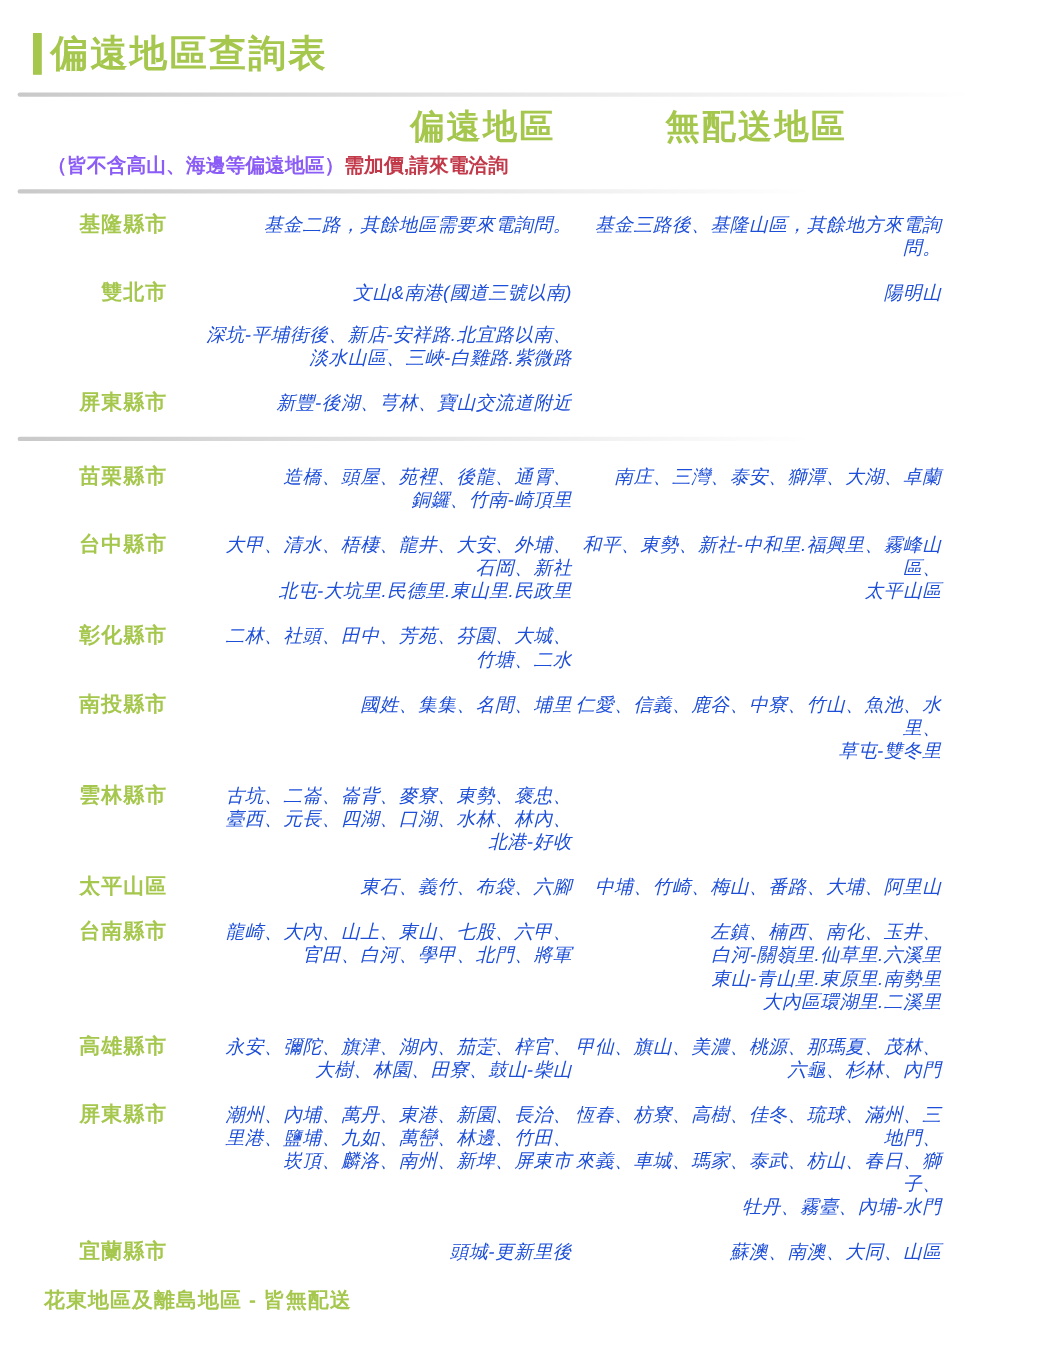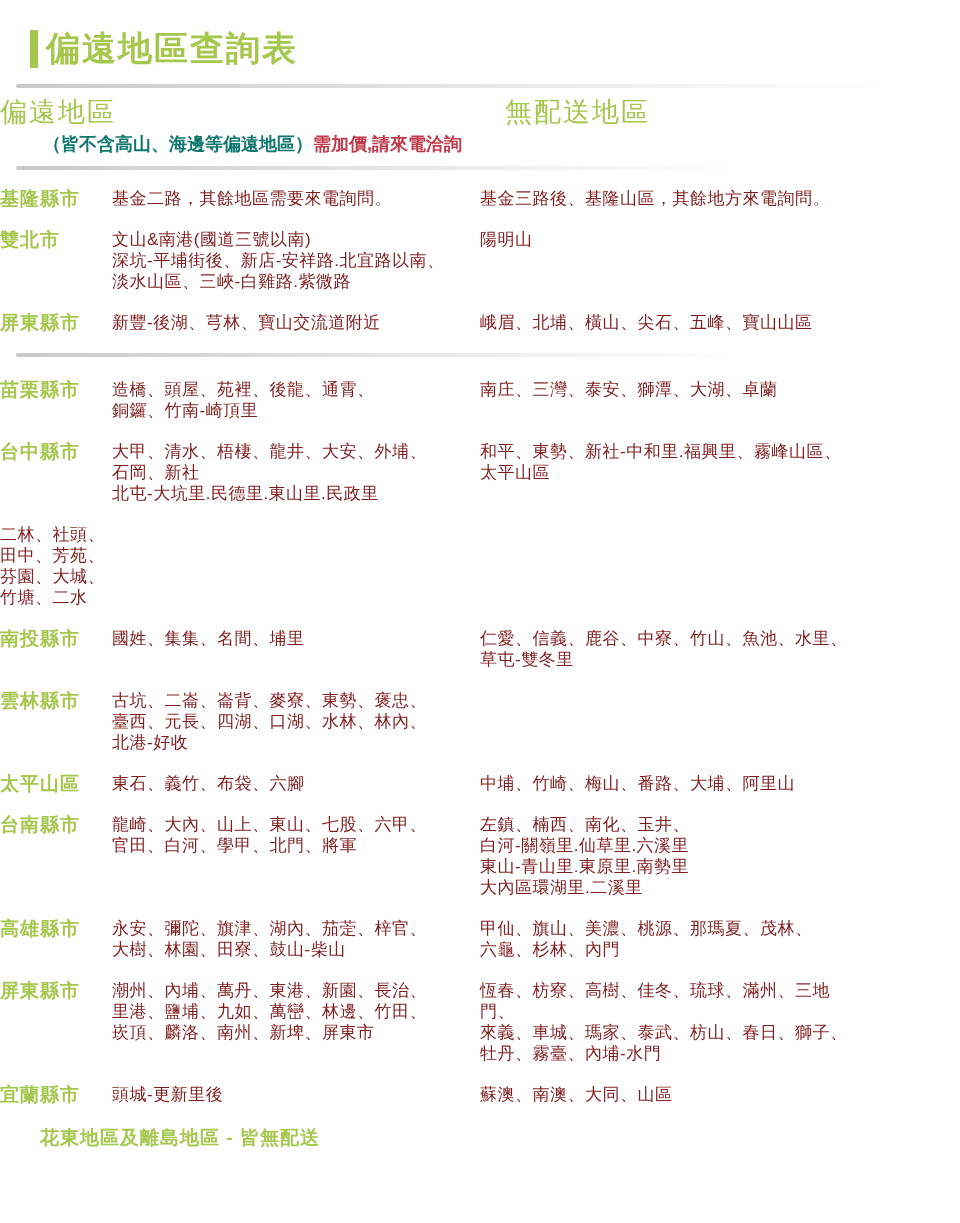--- a/index.html
+++ b/index.html
@@ -43,58 +43,60 @@
   .divider-sub    { width: 760px; margin: 10px 0 0 16px; }
   .divider-middle { width: 760px; margin: 14px 0 22px 16px; }
 
   
   .col-headers {
     display: grid;
     grid-template-columns: 505px 1fr;
     margin-top: 6px;
   }
   .col-header {
-    text-align: left;
-    font-size: 27px;
-    font-weight: normal;
+    text-align: right;
+    font-size: 31px;
+    font-weight: bold;
     color: #a5c74d;
     letter-spacing: 2px;
   }
   .col-header.right { padding-right: 86px; }
 
   
   .subtitle {
     width: 505px;
     text-align: center;
     font-size: 18px;
     font-weight: bold;
     margin-top: 2px;
     white-space: nowrap;
   }
-  .sub-gray { color: #0f766e; }
+  .sub-gray { color: #8b5cf6; }
   .sub-red  { color: #c23a4a; }
 
   
   #rows { margin-top: 18px; }
   .row {
     display: grid;
     grid-template-columns: 112px 368px 1fr;
+    padding-left: 40px;
     margin-bottom: 20px;
     font-size: 17px;
     line-height: 21px;
+    text-align: right;
   }
   .county {
     color: #a5c74d;
     font-weight: bold;
     font-size: 19px;
     letter-spacing: 1px;
   }
-  .cell { color: #7f1d1d; letter-spacing: 0.5px; }
+  .cell { color: #1d4ed8; letter-spacing: 0.5px; font-style: italic; }
   .cell .para { margin: 0; white-space: pre-line; }
-  .cell .para + .para { margin-top: 0; }
+  .cell .para + .para { margin-top: 17px; }
 
   
   .footer {
     color: #a5c74d;
     font-weight: bold;
     font-size: 19px;
     margin: 18px 0 14px 40px;
     letter-spacing: 1px;
   }
 </style>
@@ -140,23 +142,20 @@
         </div>
         <div class="cell">
           <p class="para">陽明山</p>
         </div>
       </div>
       <div class="row">
         <div class="county">屏東縣市</div>
         <div class="cell">
           <p class="para">新豐-後湖、芎林、寶山交流道附近</p>
         </div>
-        <div class="cell">
-          <p class="para">峨眉、北埔、橫山、尖石、五峰、寶山山區</p>
-        </div>
       </div>
       <div class="divider divider-middle"></div>
       <div class="row">
         <div class="county">苗栗縣市</div>
         <div class="cell">
           <p class="para">造橋、頭屋、苑裡、後龍、通霄、
 銅鑼、竹南-崎頂里</p>
         </div>
         <div class="cell">
           <p class="para">南庄、三灣、泰安、獅潭、大湖、卓蘭</p>
@@ -168,20 +167,21 @@
           <p class="para">大甲、清水、梧棲、龍井、大安、外埔、
 石岡、新社
 北屯-大坑里.民德里.東山里.民政里</p>
         </div>
         <div class="cell">
           <p class="para">和平、東勢、新社-中和里.福興里、霧峰山區、
 太平山區</p>
         </div>
       </div>
       <div class="row">
+        <div class="county">彰化縣市</div>
         <div class="cell">
           <p class="para">二林、社頭、田中、芳苑、芬園、大城、
 竹塘、二水</p>
         </div>
         <div class="cell"></div>
       </div>
       <div class="row">
         <div class="county">南投縣市</div>
         <div class="cell">
           <p class="para">國姓、集集、名間、埔里</p>

